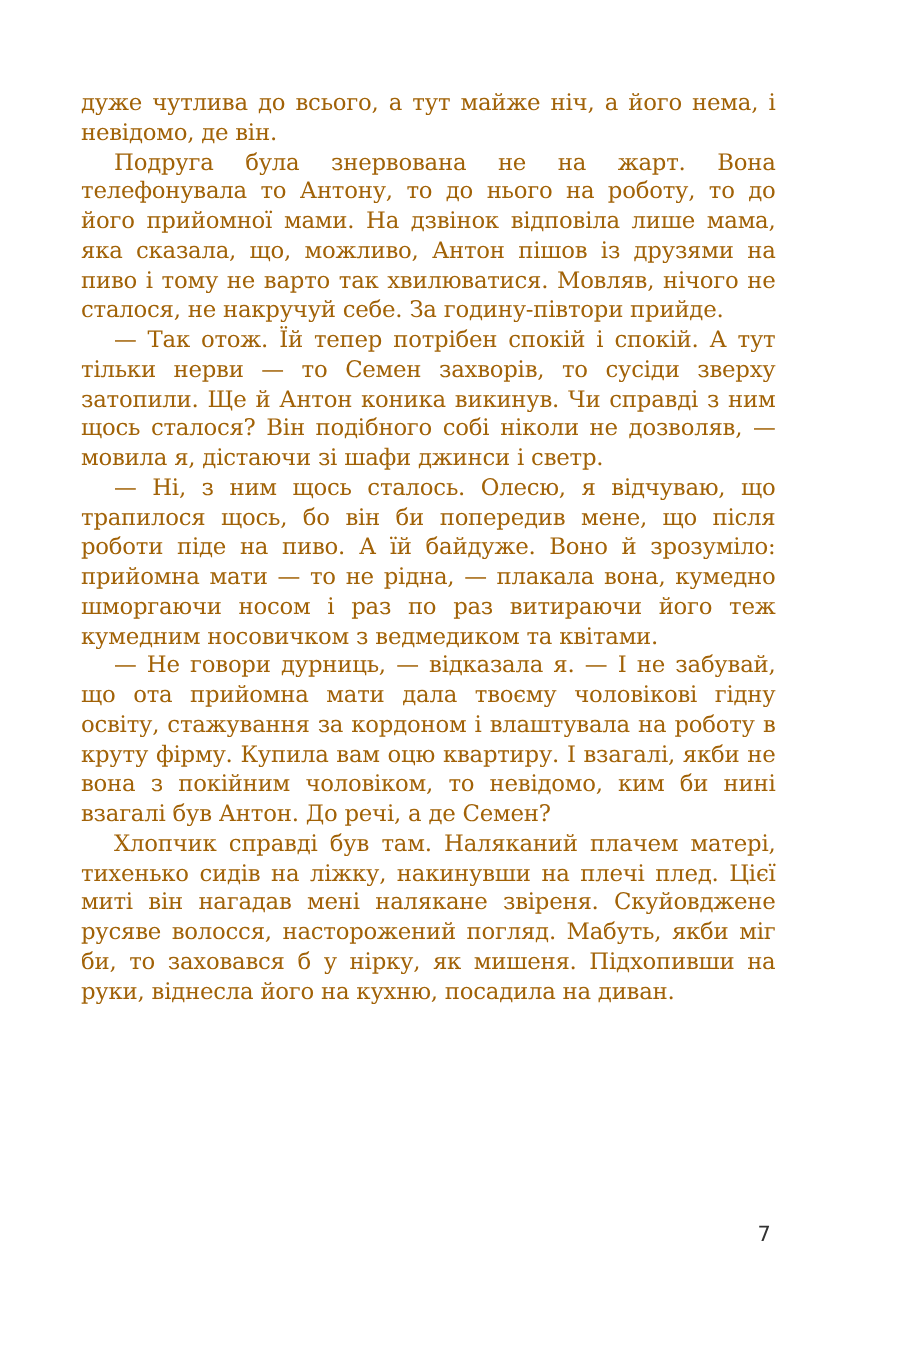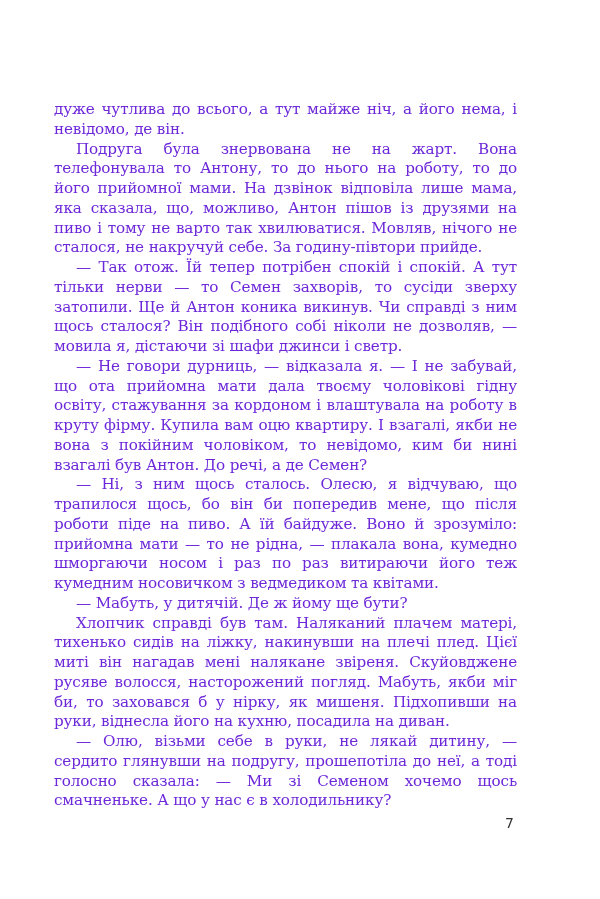--- a/index.html
+++ b/index.html
@@ -5,45 +5,42 @@
   html, body { margin: 0; padding: 0; background: #ffffff; }
   body { width: 600px; height: 899px; position: relative; overflow: hidden; }
   .page {
     position: absolute;
     left: 54px;
     top: 59px;
     width: 463px;
     font-family: "DejaVu Serif", "Liberation Serif", serif;
     font-size: 15.2px;
     line-height: 19.75px;
-    color: #6d28d9;
+    color: #a16207;
     text-align: justify;
     hyphens: manual;
     letter-spacing: -0.15px;
-    margin-top: 41px;
   }
   .page p { margin: 0; }
   .page p.indent { text-indent: 22px; }
   .page p.cont { text-indent: 0; }
   .page-number {
     position: absolute;
     left: 505px;
     top: 815px;
     font-family: "DejaVu Sans", "Liberation Sans", sans-serif;
     font-size: 14px;
     color: #333333;
   }
 </style>
 </head>
 <body>
 
 <div class="page">
   <p class="cont">дуже чутлива до всього, а тут майже ніч, а його нема, і невідомо, де він.</p>
   <p class="indent">Подруга була знервована не на жарт. Вона телефонувала то Антону, то до нього на роботу, то до його прийомної мами. На дзвінок відповіла лише мама, яка сказала, що, можливо, Антон пішов із друзями на пиво і тому не варто так хвилюватися. Мовляв, нічого не сталося, не накручуй себе. За годину-півтори прийде.</p>
   <p class="indent">— Так отож. Їй тепер потрібен спокій і спокій. А тут тільки нерви — то Семен захворів, то сусіди зверху затопили. Ще й Антон коника викинув. Чи справді з ним щось сталося? Він подібного собі ніколи не дозволяв, — мовила я, дістаючи зі шафи джинси і светр.</p>
+  <p class="indent">— Ні, з ним щось сталось. Олесю, я відчуваю, що трапилося щось, бо він би попередив мене, що після роботи піде на пиво. А їй байдуже. Воно й зрозуміло: прийомна мати — то не рідна, — плакала вона, кумедно шморгаючи носом і раз по раз витираючи його теж кумедним носовичком з ведмедиком та квітами.</p>
   <p class="indent">— Не говори дурниць, — відказала я. — І не забувай, що ота прийомна мати дала твоєму чоловікові гідну освіту, стажування за кордоном і влаштувала на роботу в круту фірму. Купила вам оцю квартиру. І взагалі, якби не вона з покійним чоловіком, то невідомо, ким би нині взагалі був Антон. До речі, а де Семен?</p>
-  <p class="indent">— Ні, з ним щось сталось. Олесю, я відчуваю, що трапилося щось, бо він би попередив мене, що після роботи піде на пиво. А їй байдуже. Воно й зрозуміло: прийомна мати — то не рідна, — плакала вона, кумедно шморгаючи носом і раз по раз витираючи його теж кумедним носовичком з ведмедиком та квітами.</p>
-  <p class="indent">— Мабуть, у дитячій. Де ж йому ще бути?</p>
   <p class="indent">Хлопчик справді був там. Наляканий плачем матері, тихенько сидів на ліжку, накинувши на плечі плед. Цієї миті він нагадав мені налякане звіреня. Скуйовджене русяве волосся, насторожений погляд. Мабуть, якби міг би, то заховався б у нірку, як мишеня. Підхопивши на руки, віднесла його на кухню, посадила на диван.</p>
-  <p class="indent">— Олю, візьми себе в руки, не лякай дитину, — сердито глянувши на подругу, прошепотіла до неї, а тоді голосно сказала: — Ми зі Семеном хочемо щось смачненьке. А що у нас є в холодильнику?</p>
 </div>
 
 <div class="page-number">7</div>
 
 </body></html>

